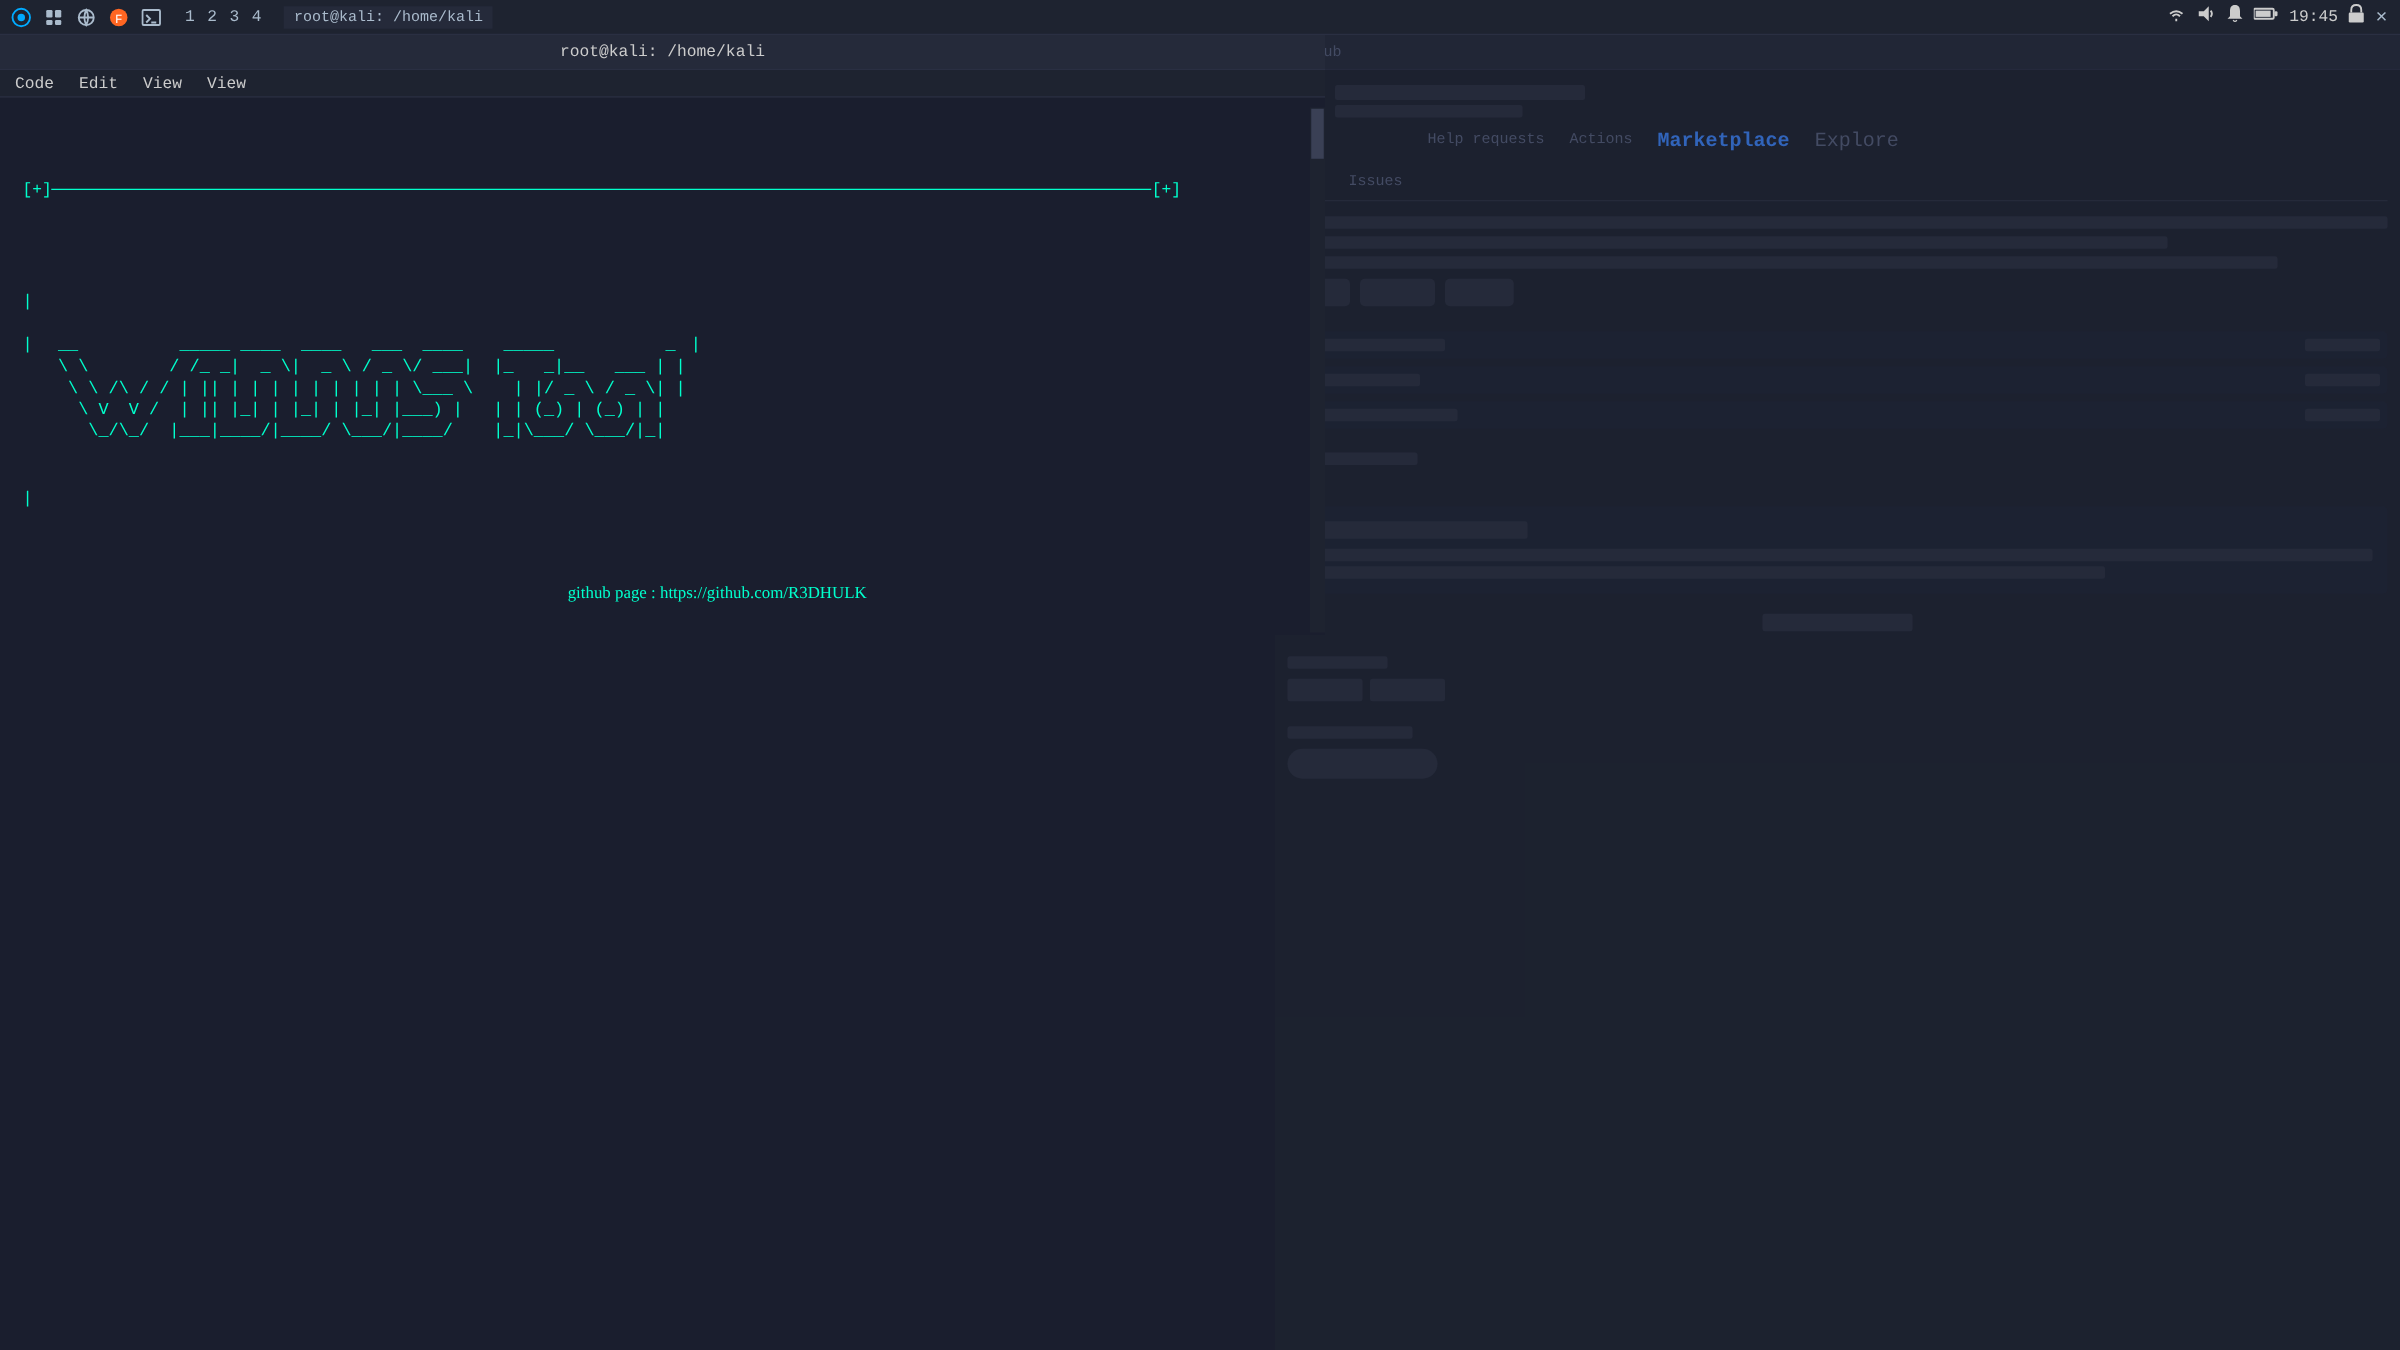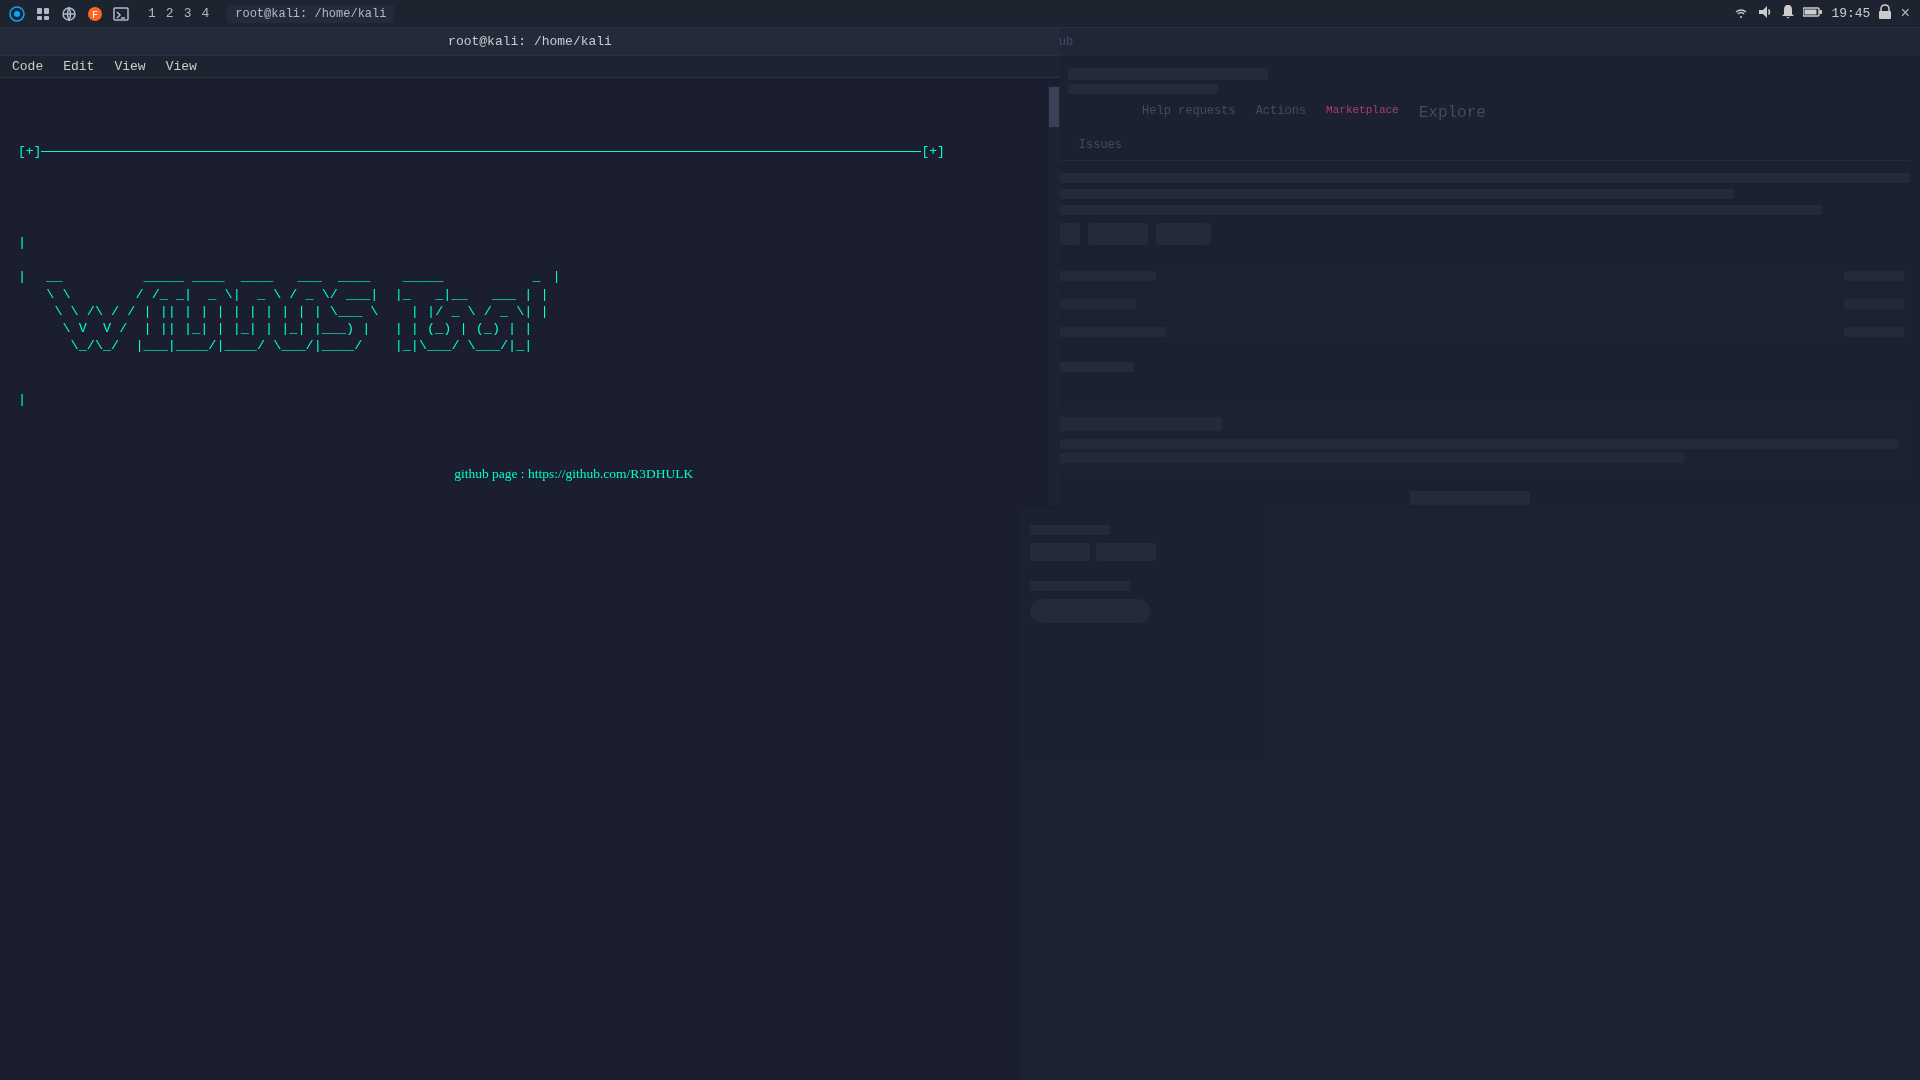--- a/index.html
+++ b/index.html
@@ -297,21 +297,21 @@
       <div style="flex:1;">
         <div style="width:200px;height:12px;background:#2a3040;border-radius:2px;margin-bottom:4px;"></div>
         <div style="width:150px;height:10px;background:#2a3040;border-radius:2px;"></div>
       </div>
     </div>
     <div style="display:flex;gap:20px;margin-bottom:12px;padding-bottom:8px;border-bottom:1px solid #2a3040;">
       <span style="color:#555e7a;font-size:12px;">Code</span>
       <span style="color:#555e7a;font-size:12px;margin-top:34px;">Issues</span>
       <span style="color:#555e7a;font-size:12px;">Help requests</span>
       <span style="color:#555e7a;font-size:12px;">Actions</span>
-      <span style="color:#ec4899;font-size:11px;">Marketplace</span>
+      <span style="color:#3b82f6;font-size:16px;font-weight:bold;">Marketplace</span>
       <span style="color:#555e7a;font-size:16px;">Explore</span>
     </div>
     <div style="margin-bottom:8px;">
       <div style="width:100%;height:10px;background:#2a3040;border-radius:2px;margin-bottom:6px;"></div>
       <div style="width:80%;height:10px;background:#2a3040;border-radius:2px;margin-bottom:6px;"></div>
       <div style="width:90%;height:10px;background:#2a3040;border-radius:2px;margin-bottom:6px;"></div>
     </div>
     <div style="display:flex;gap:8px;margin-bottom:20px;">
       <div style="width:50px;height:22px;background:#2a3040;border-radius:4px;"></div>
       <div style="width:60px;height:22px;background:#2a3040;border-radius:4px;"></div>

